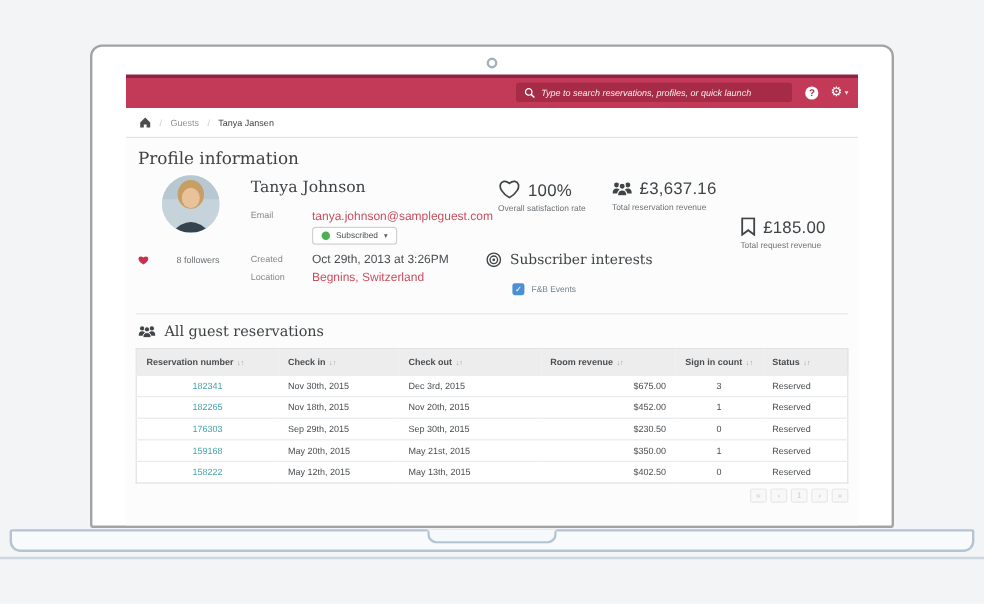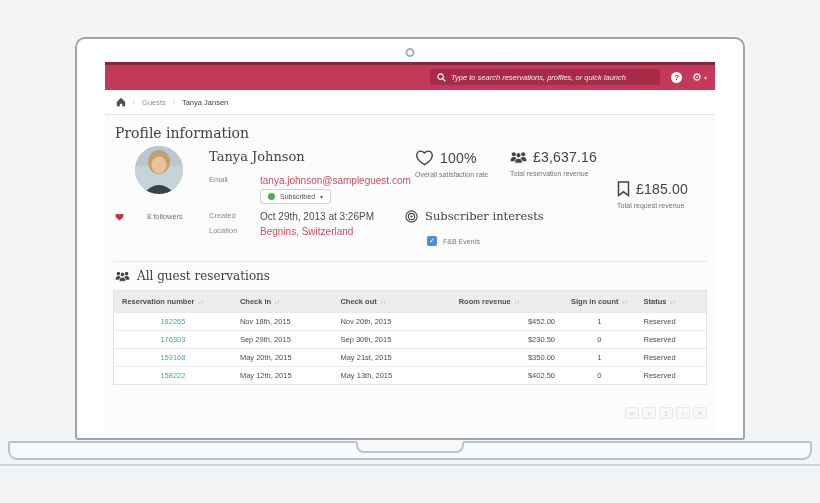--- a/index.html
+++ b/index.html
@@ -326,20 +326,28 @@
             <th class="c-num"><span>Reservation number</span><span class="sort">↓↑</span></th>
             <th class="c-in"><span>Check in</span><span class="sort">↓↑</span></th>
             <th class="c-out"><span>Check out</span><span class="sort">↓↑</span></th>
             <th class="c-rev"><span>Room revenue</span><span class="sort">↓↑</span></th>
             <th class="c-cnt"><span>Sign in count</span><span class="sort">↓↑</span></th>
             <th class="c-st"><span>Status</span><span class="sort">↓↑</span></th>
           </tr>
         </thead>
         <tbody>
           <tr>
+            <td class="c-num"><a href="#" class="teal-link">182341</a></td>
+            <td class="c-in">Nov 30th, 2015</td>
+            <td class="c-out">Dec 3rd, 2015</td>
+            <td class="c-rev">$675.00</td>
+            <td class="c-cnt">3</td>
+            <td class="c-st">Reserved</td>
+          </tr>
+          <tr>
             <td class="c-num"><a href="#" class="teal-link">182265</a></td>
             <td class="c-in">Nov 18th, 2015</td>
             <td class="c-out">Nov 20th, 2015</td>
             <td class="c-rev">$452.00</td>
             <td class="c-cnt">1</td>
             <td class="c-st">Reserved</td>
           </tr>
           <tr>
             <td class="c-num"><a href="#" class="teal-link">176303</a></td>
             <td class="c-in">Sep 29th, 2015</td>

